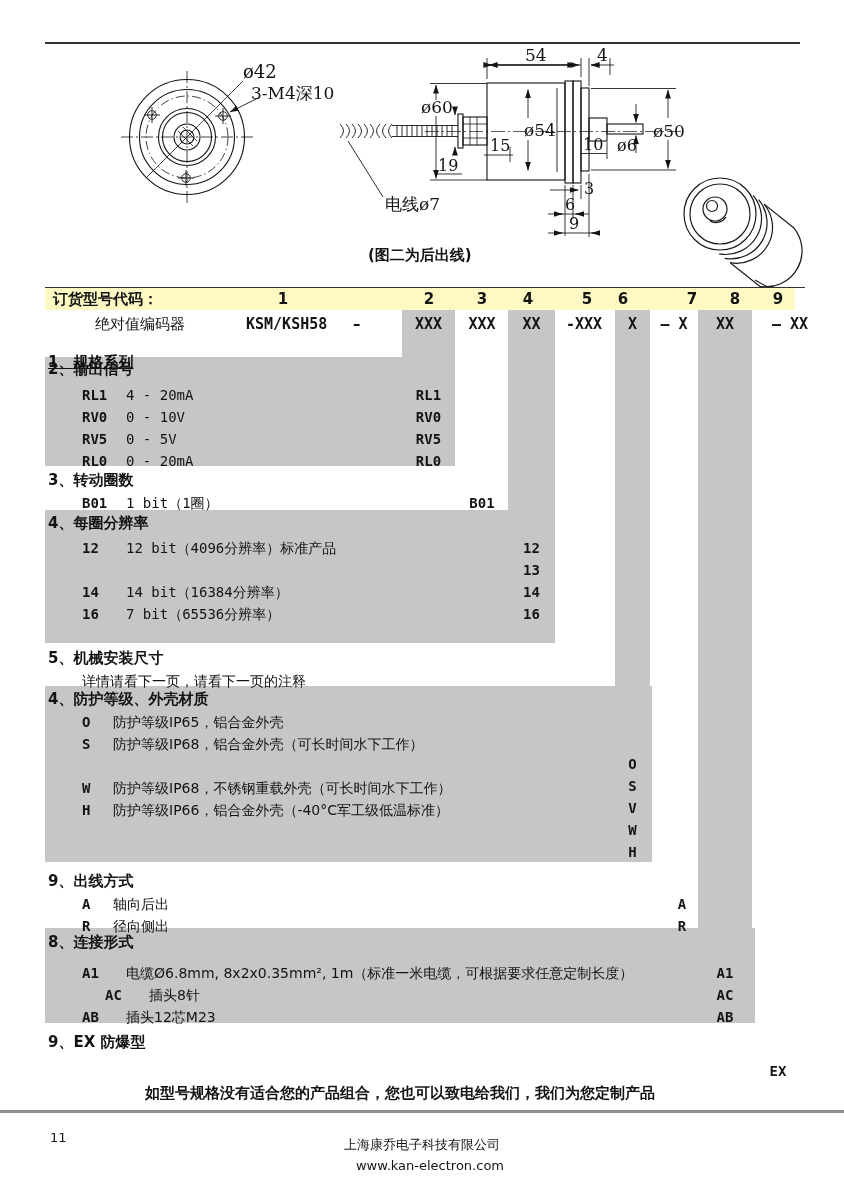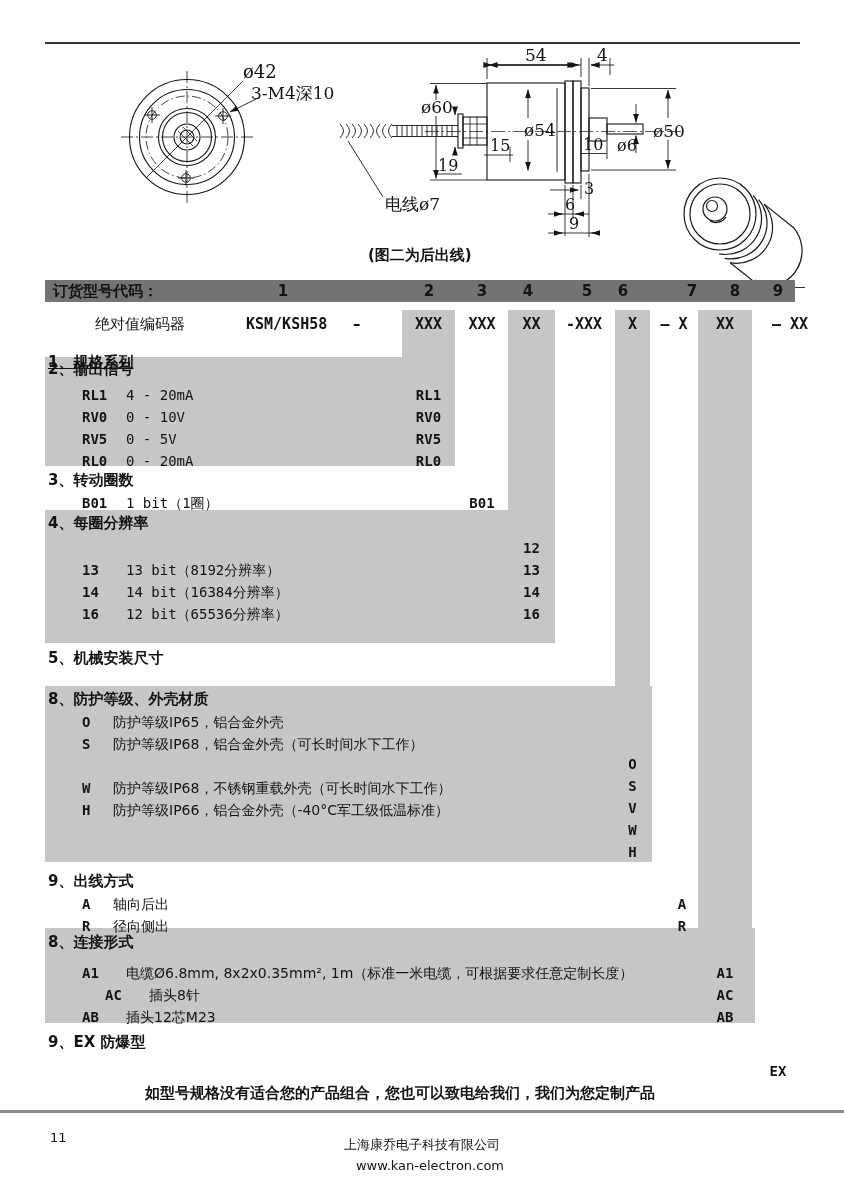--- a/index.html
+++ b/index.html
@@ -5,21 +5,21 @@
   html,body{margin:0;padding:0;background:#888;}
   .page{position:relative;width:844px;height:1193px;background:#ffffff;margin:0 auto;
         font-family:"DejaVu Sans",sans-serif;color:#141414;overflow:hidden;}
   .rule{position:absolute;background:#333;}
   
   .drawings{position:absolute;left:0;top:0;}
   .cad-text{font-family:"DejaVu Serif","DejaVu Sans",serif;fill:#141414;}
   .caption{position:absolute;left:368px;top:246px;font-size:15px;font-weight:bold;white-space:nowrap;}
   
   .stripe,.block{position:absolute;background:#c6c6c6;}
-  .cyanbar{position:absolute;left:45px;top:280px;width:750px;height:22px;background:#737373;}
+  .cyanbar{position:absolute;left:45px;top:288px;width:750px;height:22px;background:#fef9c3;}
   .cyanbar .title{position:absolute;left:8px;top:0;height:22px;line-height:22px;font-size:15px;font-weight:bold;white-space:nowrap;}
   .colnum{position:absolute;top:0;width:12px;height:22px;line-height:22px;font-size:15px;font-weight:bold;text-align:center;}
   .mono{font-family:"DejaVu Sans Mono","DejaVu Sans",sans-serif;}
   .coderow{position:absolute;left:0;top:312px;width:693px;height:24px;}
   .coderow span{position:absolute;height:24px;line-height:24px;font-size:15px;font-weight:bold;white-space:nowrap;}
   .cc{text-align:center;}
   .sec-h{position:absolute;left:48px;font-size:15px;font-weight:bold;height:21px;line-height:21px;white-space:nowrap;}
   .row{position:absolute;left:82px;height:22px;line-height:22px;font-size:14px;white-space:nowrap;}
   .row .c{display:inline-block;width:44px;font-weight:bold;}
   .row.n .c{width:31px;}
@@ -274,33 +274,34 @@
     <div>RL0</div>
   </div>
 
   <div class="sec-h" style="top:470px;">3、转动圈数</div>
   <div class="row" style="top:492px;"><span class="c mono">B01</span><span class="d mono">1 bit（1圈）</span></div>
   <div class="refcol mono" style="left:458px;top:492px;width:48px;">
     <div>B01</div>
   </div>
 
   <div class="sec-h" style="top:513px;">4、每圈分辨率</div>
-  <div class="row" style="top:559px;"><span class="c mono">13</span><span class="d mono">13 bit（8192分辨率）</span></div>
+  <div class="row" style="top:537px;"><span class="c mono">12</span><span class="d mono">12 bit（4096分辨率）标准产品</span></div>
   <div class="row" style="top:581px;"><span class="c mono">14</span><span class="d mono">14 bit（16384分辨率）</span></div>
-  <div class="row" style="top:603px;"><span class="c mono">16</span><span class="d mono">12 bit（65536分辨率）</span></div>
+  <div class="row" style="top:603px;"><span class="c mono">16</span><span class="d mono">7 bit（65536分辨率）</span></div>
   <div class="refcol mono" style="left:508px;top:537px;width:47px;">
     <div>12</div>
     <div>13</div>
     <div>14</div>
     <div>16</div>
   </div>
 
   <div class="sec-h" style="top:648px;">5、机械安装尺寸</div>
-
-  <div class="sec-h" style="top:689px;">8、防护等级、外壳材质</div>
+  <div class="row" style="top:670px;"><span class="d">详情请看下一页，请看下一页的注释</span></div>
+
+  <div class="sec-h" style="top:689px;">4、防护等级、外壳材质</div>
   <div class="row n" style="top:711px;"><span class="c mono">O</span><span class="d">防护等级IP65，铝合金外壳</span></div>
   <div class="row n" style="top:733px;"><span class="c mono">S</span><span class="d">防护等级IP68，铝合金外壳（可长时间水下工作）</span></div>
   <div class="row n" style="top:777px;"><span class="c mono">W</span><span class="d">防护等级IP68，不锈钢重载外壳（可长时间水下工作）</span></div>
   <div class="row n" style="top:799px;"><span class="c mono">H</span><span class="d">防护等级IP66，铝合金外壳（-40°C军工级低温标准）</span></div>
   <div class="refcol mono" style="left:615px;top:753px;width:35px;">
     <div>O</div>
     <div>S</div>
     <div>V</div>
     <div>W</div>
     <div>H</div>

